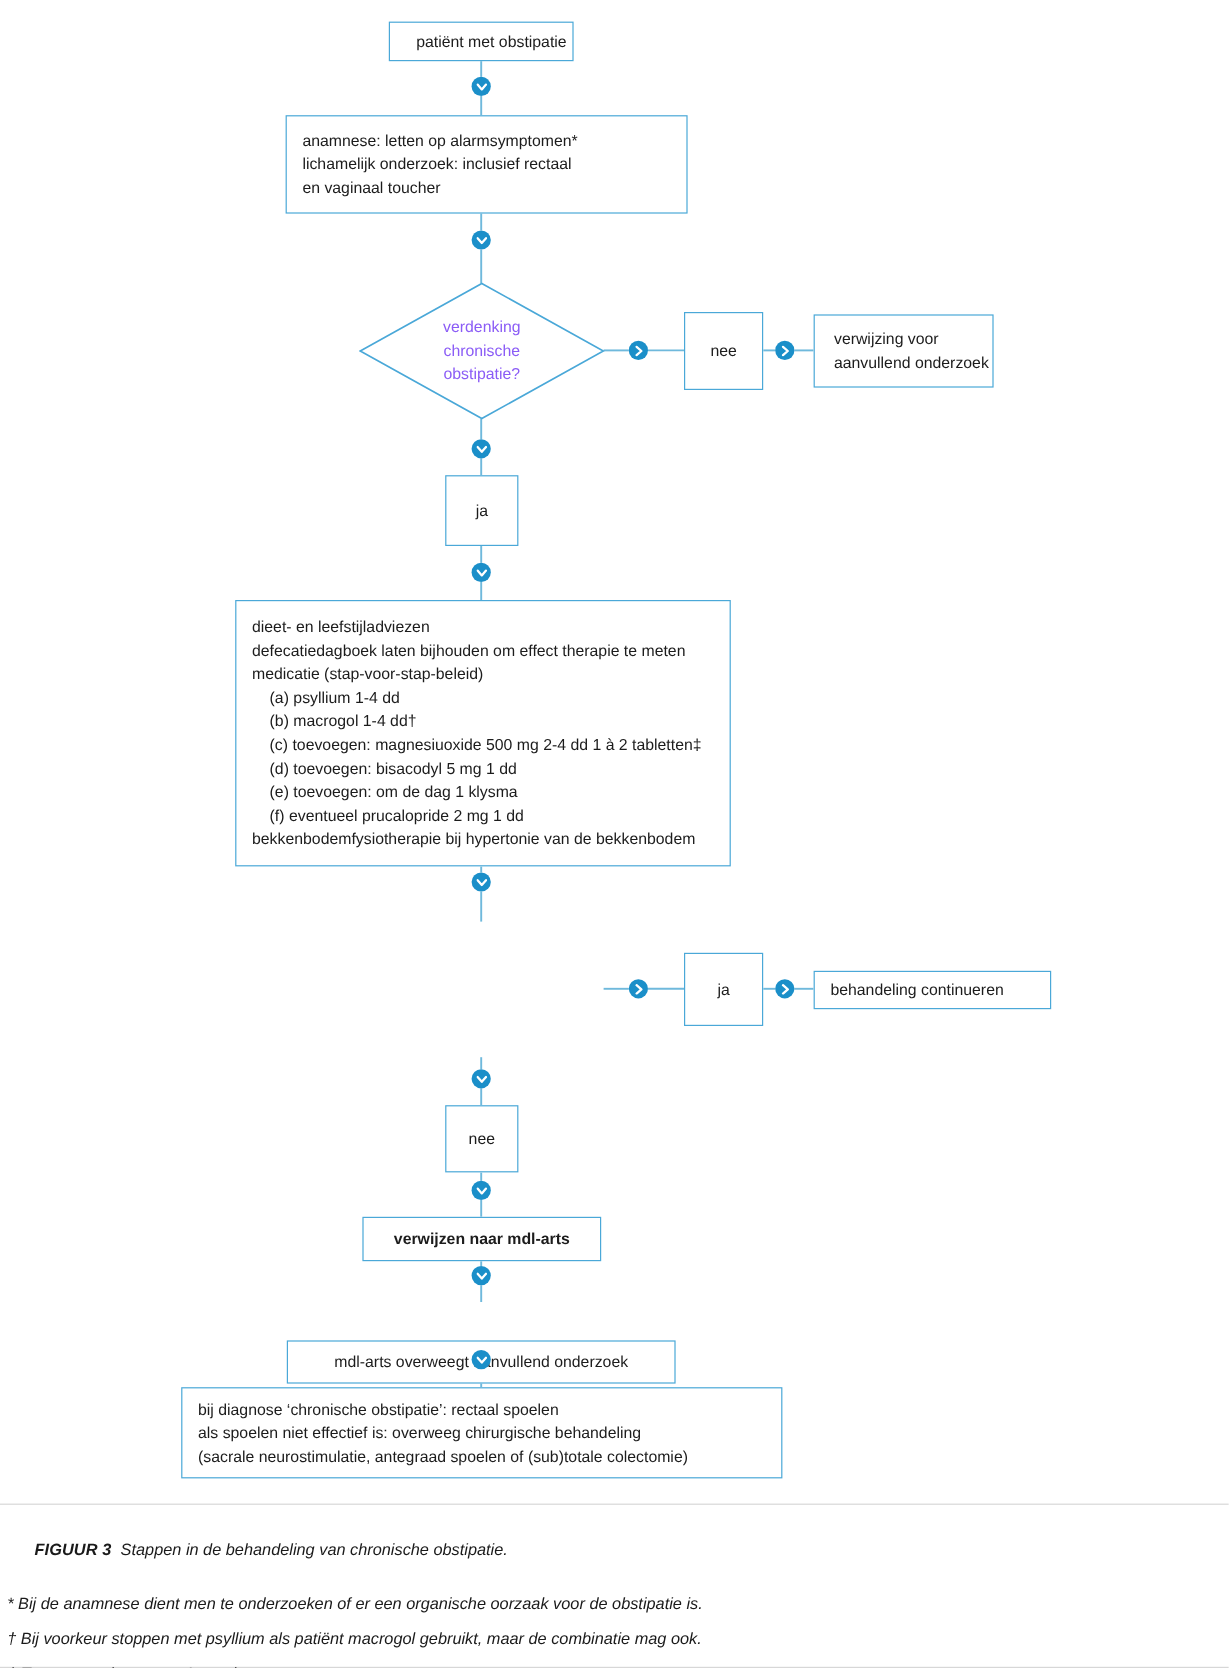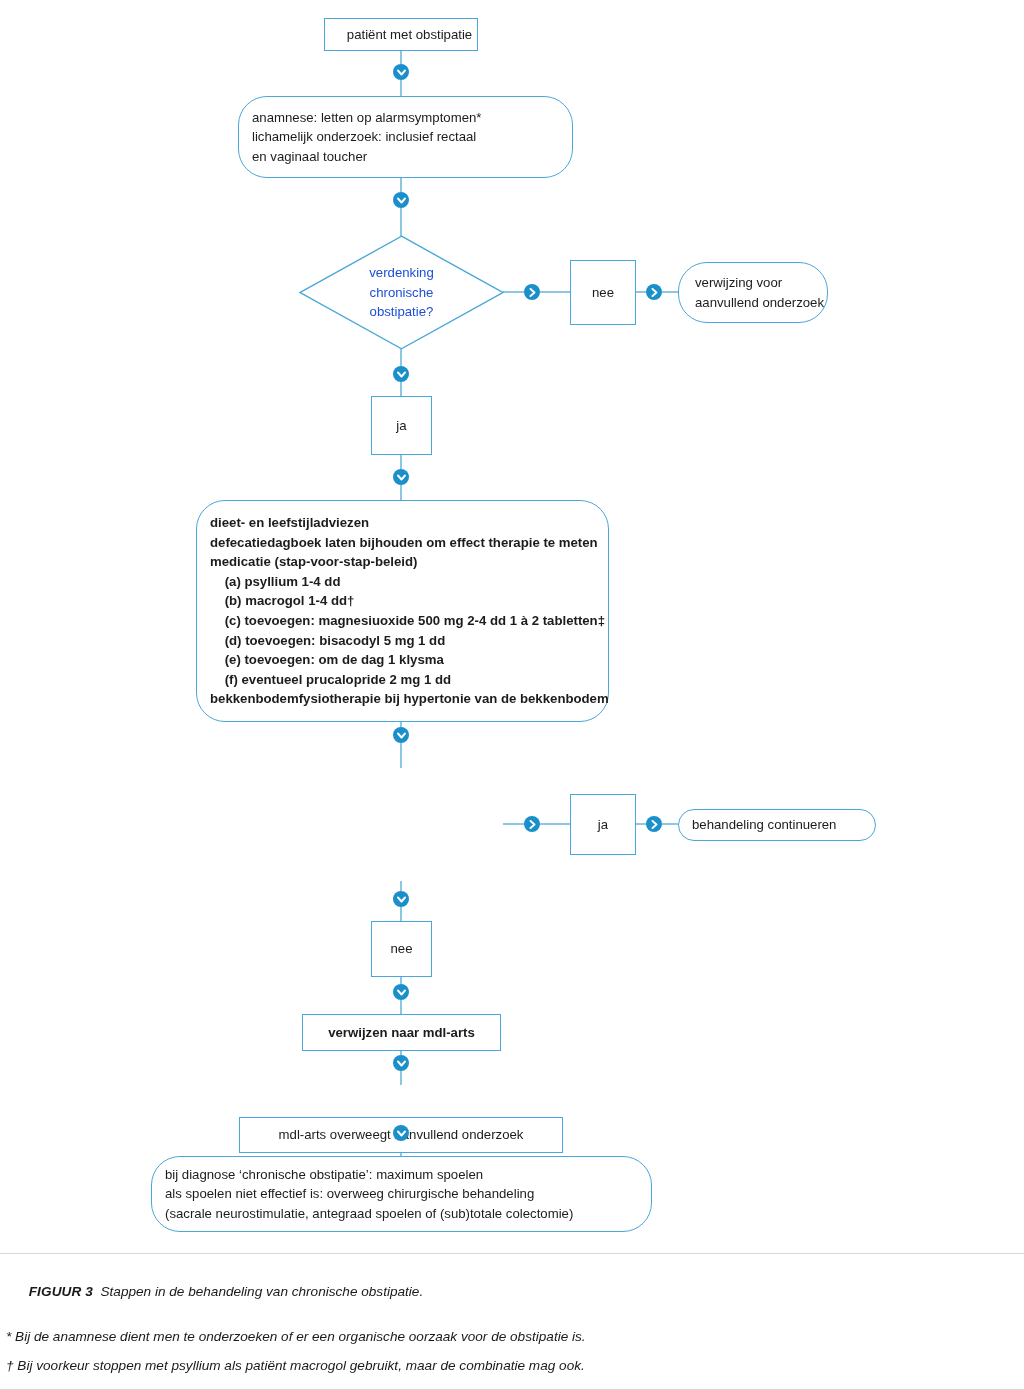--- a/index.html
+++ b/index.html
@@ -39,39 +39,39 @@
     border: 1.4px solid #4aa8d8;
     background: #ffffff;
     display: flex;
     align-items: center;
     font-size: 13.2px;
     line-height: 1.48;
     color: #1c1c1c;
     white-space: pre;
   }
   .node.center { justify-content: center; text-align: center; }
-  .node.left   { justify-content: flex-start; border-radius: 29px; }
+  .node.left   { justify-content: flex-start; }
   .node .txt { display: block; }
   .node.left .txt { padding-left: 13px; }
 
   
   .diamond {
     position: absolute;
   }
   .diamond .dlabel {
     position: absolute;
     left: 0; top: 0;
     width: 100%; height: 100%;
     display: flex;
     align-items: center;
     justify-content: center;
     text-align: center;
     font-size: 13.2px;
     line-height: 1.48;
-    color: #1d4ed8;
+    color: #8b5cf6;
     white-space: pre;
   }
 
   
   .conn {
     position: absolute;
     width: 16px;
     height: 16px;
     border-radius: 50%;
     background: #1b8fc9;
@@ -180,21 +180,21 @@
 
     <div class="node left" style="left:678px; top:262px; width:150px; height:61px;justify-content:center;">
       <span class="txt">verwijzing voor
 aanvullend onderzoek</span>
     </div>
 
     <div class="node center" style="left:371px; top:396px; width:61px; height:59px;">
       <span class="txt">ja</span>
     </div>
 
-    <div class="node left" style="left:196px; top:500px; width:413px; height:222px; align-items:center;font-weight:bold;">
+    <div class="node left" style="left:196px; top:500px; width:413px; height:222px; align-items:center;">
       <span class="txt">dieet- en leefstijladviezen
 defecatiedagboek laten bijhouden om effect therapie te meten
 medicatie (stap-voor-stap-beleid)
     (a) psyllium 1-4 dd
     (b) macrogol 1-4 dd†
     (c) toevoegen: magnesiuoxide 500 mg 2-4 dd 1 à 2 tabletten‡
     (d) toevoegen: bisacodyl 5 mg 1 dd
     (e) toevoegen: om de dag 1 klysma
     (f) eventueel prucalopride 2 mg 1 dd
 bekkenbodemfysiotherapie bij hypertonie van de bekkenbodem</span>
@@ -215,21 +215,21 @@
 
     <div class="node center" style="left:302px; top:1014px; width:199px; height:37px;font-weight:bold;">
       <span class="txt">verwijzen naar mdl-arts</span>
     </div>
 
     <div class="node center" style="left:239px; top:1085px; width:324px; height:36px;margin-top:32px;">
       <span class="txt">mdl-arts overweegt aanvullend onderzoek</span>
     </div>
 
     <div class="node left" style="left:151px; top:1156px; width:501px; height:76px;">
-      <span class="txt">bij diagnose ‘chronische obstipatie’: maximum spoelen
+      <span class="txt">bij diagnose ‘chronische obstipatie’: rectaal spoelen
 als spoelen niet effectief is: overweeg chirurgische behandeling
 (sacrale neurostimulatie, antegraad spoelen of (sub)totale colectomie)</span>
     </div>
 
     <div class="conn" style="left:393px; top:64px;">
       <svg width="9" height="7" viewBox="0 0 9 7">
           <polyline points="1,1.5 4.5,5.5 8,1.5" fill="none" stroke="#ffffff" stroke-width="1.9" stroke-linecap="round" stroke-linejoin="round"></polyline>
         </svg>
     </div>
     <div class="conn" style="left:393px; top:192px;">

